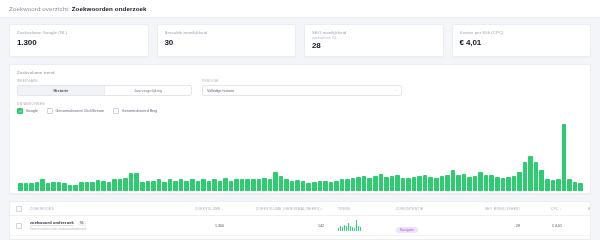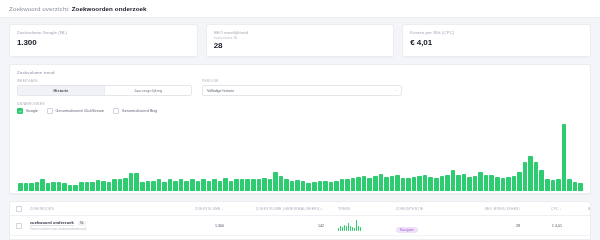--- a/index.html
+++ b/index.html
@@ -126,20 +126,24 @@
     <div class="title-line">
       <span>Zoekwoord overzicht:</span>
       <span class="strong">Zoekwoorden onderzoek</span>
     </div>
   </div>
 
   <div class="kpi-row">
     <div class="kpi">
       <div class="kpi-label">Zoekvolume Google (NL)</div>
       <div class="kpi-value">1.300</div>
+    </div>
+    <div class="kpi">
+      <div class="kpi-label">Betaalde moeilijkheid</div>
+      <div class="kpi-value">30</div>
     </div>
     <div class="kpi has-sub">
       <div class="kpi-label">SEO moeilijkheid</div>
       <div class="kpi-sub">zoekvolume NL</div>
       <div class="kpi-value">28</div>
     </div>
     <div class="kpi">
       <div class="kpi-label">Kosten per Klik (CPC)</div>
       <div class="kpi-value">€ 4,01</div>
     </div>

